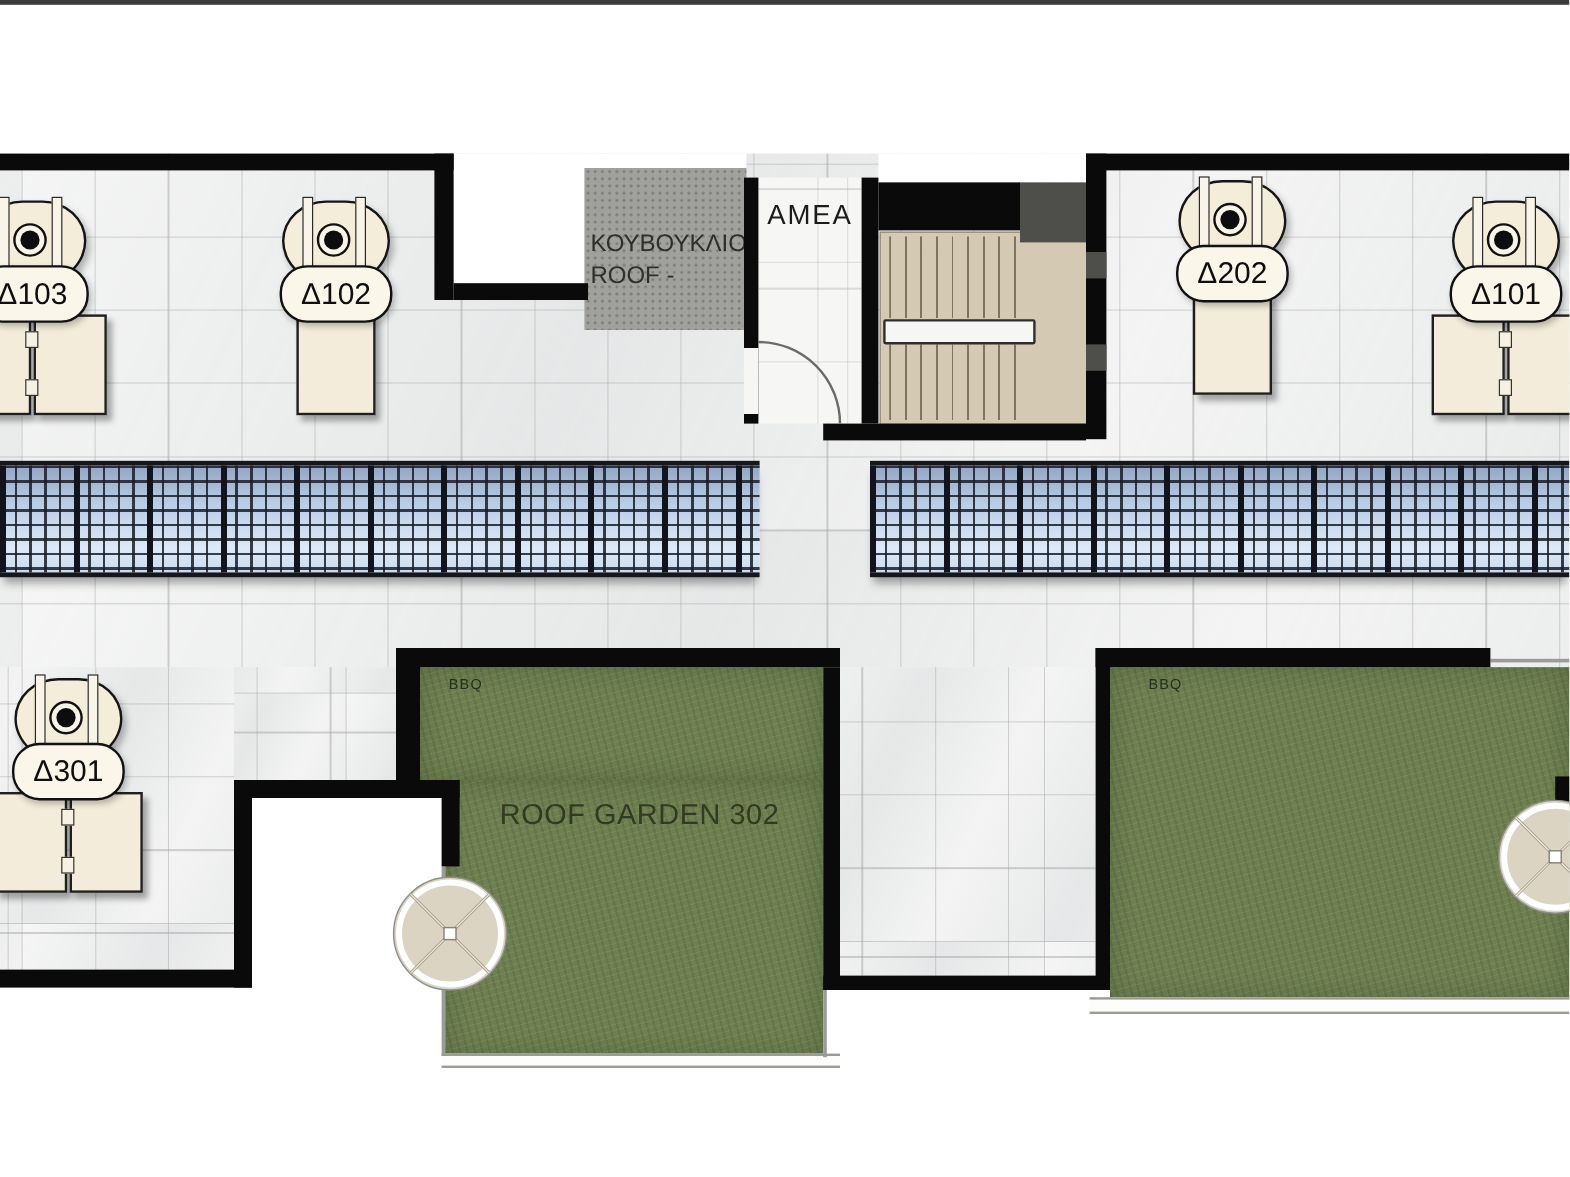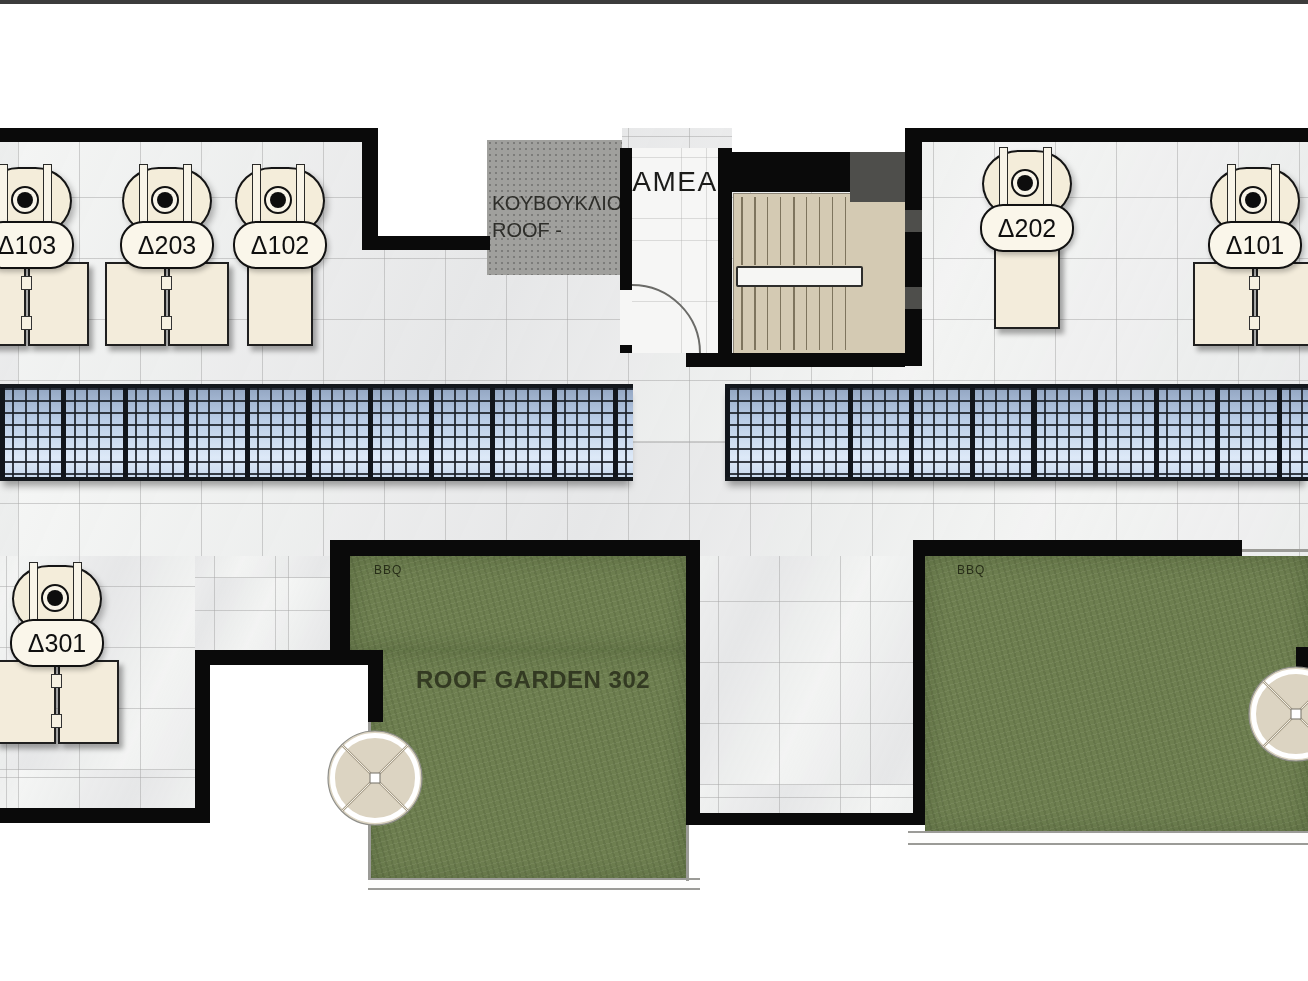--- a/index.html
+++ b/index.html
@@ -33,21 +33,21 @@
       repeating-linear-gradient(180deg, rgba(25,30,38,.85) 0 2px, transparent 2px 12.1px),
       linear-gradient(180deg,#93a6c2 0%,#b9cce6 35%,#dde9f8 78%,#c9daee 100%);
     box-shadow:0 8px 7px -3px rgba(0,0,0,.35);}
   .liftbox{position:absolute;background-color:var(--lift,#a0a09d);
     background-image:radial-gradient(rgba(40,40,40,.30) 1px, transparent 1.4px);
     background-size:6px 6px;overflow:hidden;color:#2e2e2a;}
   .lifttext{position:absolute;left:5px;top:50px;font-size:20px;line-height:27px;white-space:nowrap;}
   .stair{position:absolute;background:var(--stair,#d4cab3);border:1px solid #8d8678;}
   .treads{position:absolute;background-image:repeating-linear-gradient(90deg, rgba(105,95,72,.8) 0 1.5px, transparent 1.5px 13px);}
   .landing{position:absolute;background:#f6f6f4;border:2px solid #2e2e2c;border-radius:2px;}
-  .label-room{position:absolute;color:#1c1c1a;font-size:28px;letter-spacing:1.5px;text-align:center;}
+  .label-room{position:absolute;color:#1c1c1a;font-size:23px;letter-spacing:1.5px;text-align:center;}
   .label-garden{position:absolute;color:#333a22;font-size:24px;letter-spacing:.5px;text-align:center;white-space:nowrap;}
   .label-bbq{position:absolute;color:#272d18;font-size:12px;letter-spacing:1px;}
   
   .unit{position:absolute;width:124px;height:177px;}
   .tank{position:absolute;left:19px;top:0;width:86px;height:66px;background:var(--cream,#f4edda);
         border:2px solid #151515;border-radius:44% 44% 48% 48% / 52% 52% 56% 56%;
         box-shadow:3px 4px 6px rgba(0,0,0,.28);}
   .strap{position:absolute;top:-3px;width:7px;height:73px;background:#f8f4e8;border:1.5px solid #2a2a28;}
   .ringo{position:absolute;left:48px;top:19px;width:24px;height:24px;border:2px solid #111;border-radius:50%;background:#f8f4e8;}
   .dot{position:absolute;left:54px;top:25px;width:16px;height:16px;border-radius:50%;background:#0d0d0d;}
@@ -127,54 +127,40 @@
   <div class="wall" style="left:195px;top:650px;width:188px;height:15px;z-index:5;"></div>
   <div class="wall" style="left:368px;top:650px;width:15px;height:72px;z-index:5;"></div>
   <div class="wall" style="left:195px;top:650px;width:15px;height:173px;z-index:5;"></div>
   <div class="wall" style="left:0;top:808px;width:210px;height:15px;z-index:5;"></div>
   <div class="wall" style="left:686px;top:813px;width:239px;height:12px;z-index:5;"></div>
   <div class="wall" style="left:913px;top:540px;width:12px;height:285px;z-index:5;"></div>
   <div class="wall" style="left:913px;top:540px;width:329px;height:16px;z-index:5;"></div>
   <div class="wall" style="left:1296px;top:647px;width:12px;height:23px;z-index:5;"></div>
   <div class="wall" style="left:0;top:293px;width:9px;height:20px;z-index:5;"></div>
 
-  <div class="label-garden" style="left:373px;top:666px;width:320px;z-index:7;font-weight:bold;">ROOF GARDEN 302</div>
+  <div class="label-garden" style="left:373px;top:666px;width:320px;z-index:7;">ROOF GARDEN 302</div>
   <div class="label-bbq" style="left:374px;top:563px;z-index:7;">BBQ</div>
   <div class="label-bbq" style="left:957px;top:563px;z-index:7;">BBQ</div>
 
   <svg width="1308" height="981" style="position:absolute;left:0;top:0;pointer-events:none;z-index:8;">
     <path d="M 632 285 A 68 68 0 0 1 700 353" stroke="#6b6b68" stroke-width="2" fill="none"></path>
   </svg>
 
 <div class="unit" style="left: -37px; top: 167px; z-index: 9;">
       <div class="cpanel" style="left: 2px; width: 57px;"></div>
       <div class="cpanel" style="left: 65px; width: 57px;"></div>
       <div class="connector" style="left: 57.5px; top: 109px;"></div>
       <div class="connector" style="left: 57.5px; top: 149px;"></div>
       <div class="tank"></div>
       <div class="strap" style="left: 36px;"></div>
       <div class="strap" style="left: 80px;"></div>
       <div class="ringo"></div>
       <div class="dot"></div>
       <div class="pill">
         <span>Δ103</span>
-      </div>
-    </div>
-    <div class="unit" style="left: 103px; top: 167px; z-index: 9;">
-      <div class="cpanel" style="left: 2px; width: 57px;"></div>
-      <div class="cpanel" style="left: 65px; width: 57px;"></div>
-      <div class="connector" style="left: 57.5px; top: 109px;"></div>
-      <div class="connector" style="left: 57.5px; top: 149px;"></div>
-      <div class="tank"></div>
-      <div class="strap" style="left: 36px;"></div>
-      <div class="strap" style="left: 80px;"></div>
-      <div class="ringo"></div>
-      <div class="dot"></div>
-      <div class="pill">
-        <span>Δ203</span>
       </div>
     </div>
     <div class="unit" style="left: 216px; top: 167px; z-index: 9; text-align: center;">
       <div class="cpanel" style="left: 31px; width: 62px;"></div>
       <div class="tank"></div>
       <div class="strap" style="left: 36px;"></div>
       <div class="strap" style="left: 80px;"></div>
       <div class="ringo"></div>
       <div class="dot"></div>
       <div class="pill">

